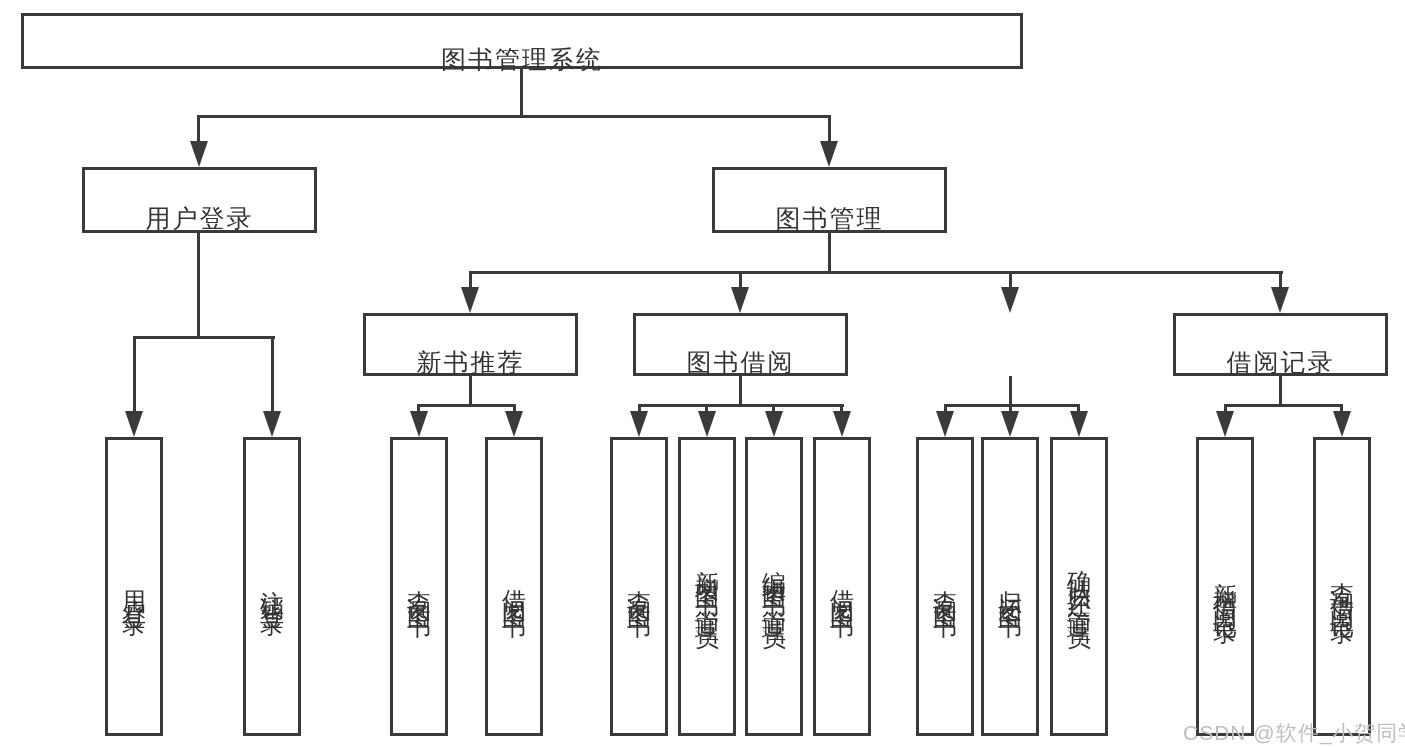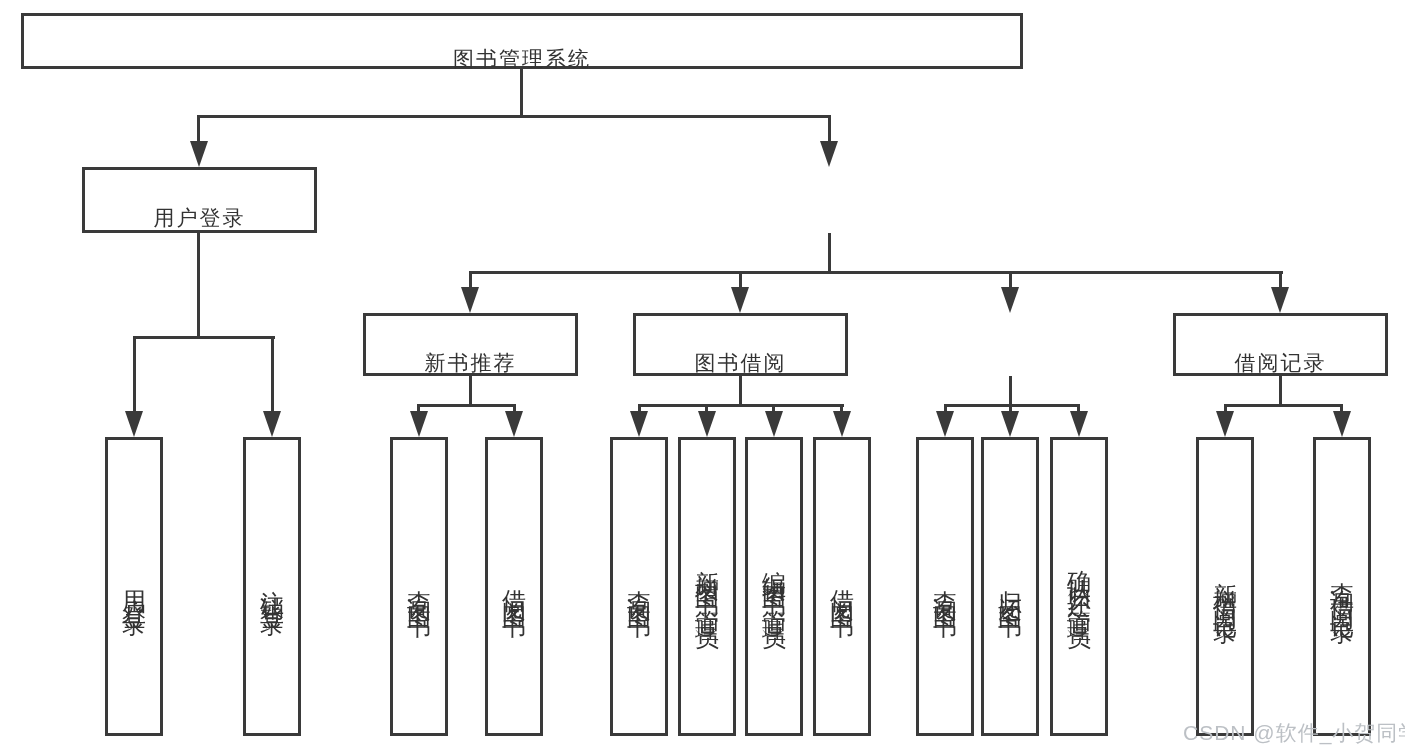--- a/index.html
+++ b/index.html
@@ -20,21 +20,21 @@
   .box{
     position:absolute;
     box-sizing:border-box;
     border:3px solid var(--line);
     background:#fff;
     display:flex;
     align-items:center;
     justify-content:center;
   }
   .hlabel{
-    font-size:21px;
+    font-size:25px;
     letter-spacing:2px;
     color:var(--text);
     white-space:nowrap;
     margin-top:36px;
   }
   .vbox{
     position:absolute;
     box-sizing:border-box;
     border:3px solid var(--line);
     background:#fff;
@@ -80,20 +80,23 @@
 
   <div class="vline" style="left:520px;top:69px;height:46px;"></div>
   <div class="hline" style="left:197px;top:115px;width:634px;"></div>
   <div class="vline" style="left:197px;top:118px;height:24px;"></div>
   <div class="arr" style="left:190px;top:141px;"></div>
   <div class="vline" style="left:828px;top:118px;height:24px;"></div>
   <div class="arr" style="left:820px;top:141px;"></div>
 
   <div class="box" style="left:82px;top:167px;width:235px;height:66px;">
     <span class="hlabel">用户登录</span>
+  </div>
+  <div class="box" style="left:712px;top:167px;width:235px;height:66px;">
+    <span class="hlabel">图书管理</span>
   </div>
 
   <div class="vline" style="left:197px;top:233px;height:106px;"></div>
   <div class="hline" style="left:133px;top:336px;width:142px;"></div>
   <div class="vline" style="left:133px;top:339px;height:73px;"></div>
   <div class="arr" style="left:125px;top:411px;"></div>
   <div class="vline" style="left:271px;top:339px;height:73px;"></div>
   <div class="arr" style="left:263px;top:411px;"></div>
 
   <div class="vline" style="left:828px;top:233px;height:41px;"></div>

